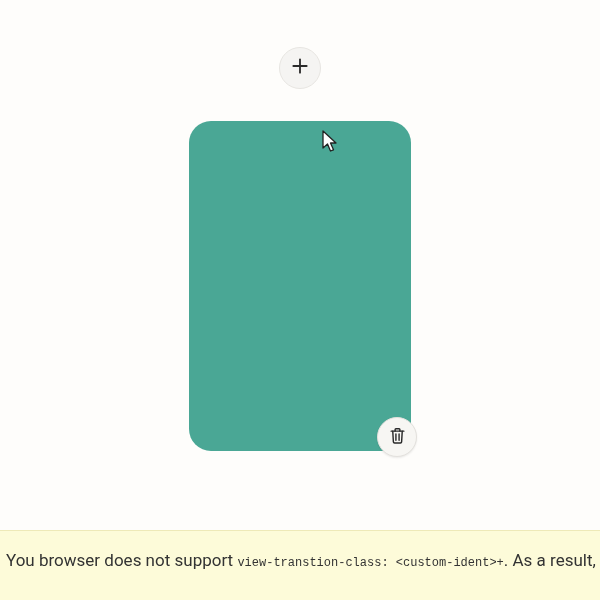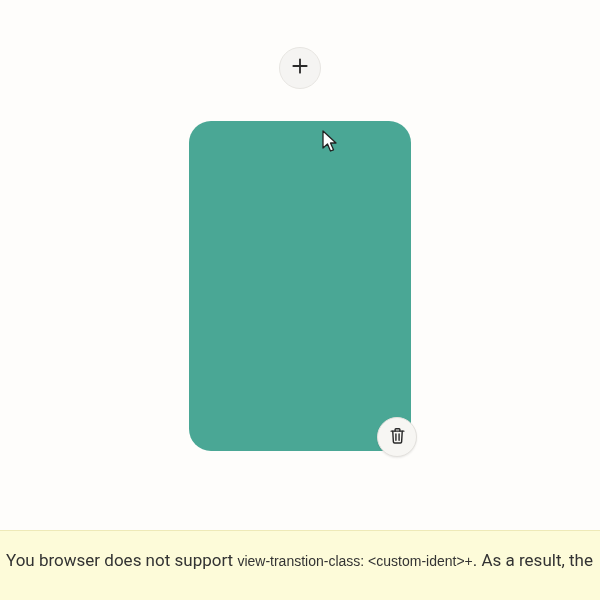--- a/index.html
+++ b/index.html
@@ -74,22 +74,22 @@
       background: #fdfbd9;
       border-top: 1px solid #eee9b8;
       padding: 18px 6px 0 6px;
       font-size: 17px;
       color: #333;
       line-height: 1.4;
       white-space: nowrap;
       overflow: hidden;
     }
     .warning-banner code {
-      font-family: Liberation Sans, sans-serif;
-      font-size: 14px;
+      font-family: Liberation Mono, monospace;
+      font-size: 12px;
     }
   </style>
 </head>
 <body>
 
 <div class="canvas">
 
   <div class="add-btn">
     <span>
       <svg viewBox="0 0 24 24" fill="none" stroke="#2a2a2a" stroke-width="2.2" stroke-linecap="round">

